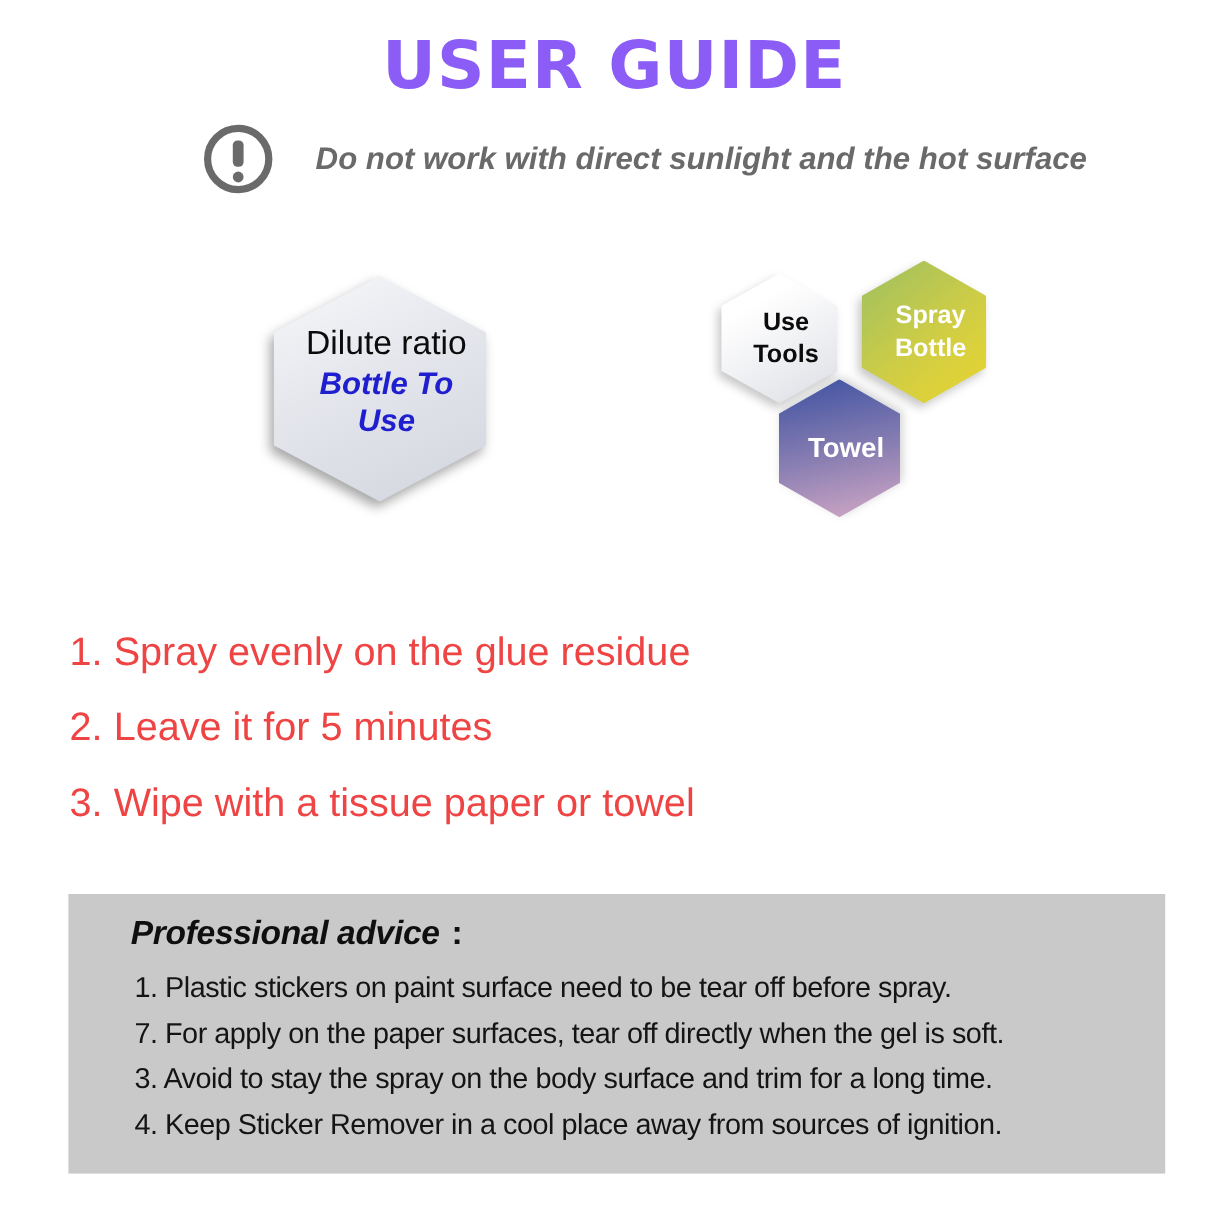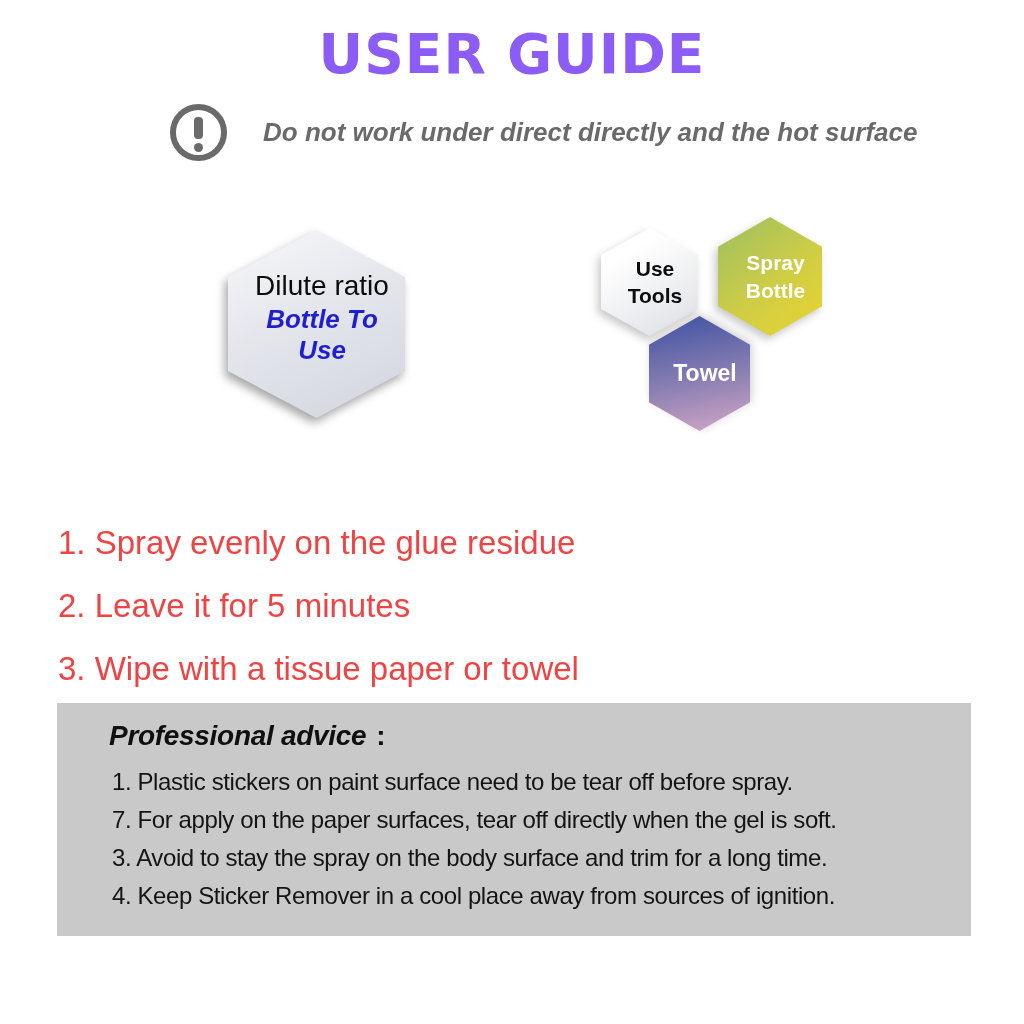--- a/index.html
+++ b/index.html
@@ -98,21 +98,21 @@
   .step {
     font-size: 33px;
     color: #ef4444;
     line-height: 30px;
     margin-bottom: 33px;
   }
 
   
   .advice-box {
     position: absolute;
-    top: 703px; left: 57px;
+    top: 745px; left: 57px;
     width: 914px; height: 233px;
     background: #c9c9c9;
   }
   .advice-heading-row {
     position: absolute; top: 17px; left: 52px;
     font-size: 28px;
     color: #0f0f0f;
   }
   .advice-heading { font-weight: bold; font-style: italic; letter-spacing: -0.3px; }
   .advice-colon { font-weight: bold; margin-left: 10px; }
@@ -128,21 +128,21 @@
 </head>
 <body>
 
 <div class="title">USER GUIDE</div>
 
 <div class="warning-row">
   <div class="warn-icon">
     <div class="warn-bar"></div>
     <div class="warn-dot"></div>
   </div>
-  <div class="warning-text">Do not work under direct directly and the hot surface</div>
+  <div class="warning-text">Do not work with direct sunlight and the hot surface</div>
 </div>
 
 <div class="hex-wrap hex-dilute-wrap">
   <div class="hex hex-dilute">
     <div class="dilute-line1">Dilute ratio</div>
     <div class="dilute-line2">Bottle To Use</div>
   </div>
 </div>
 
 <div class="hex-wrap hex-usetools-wrap">

